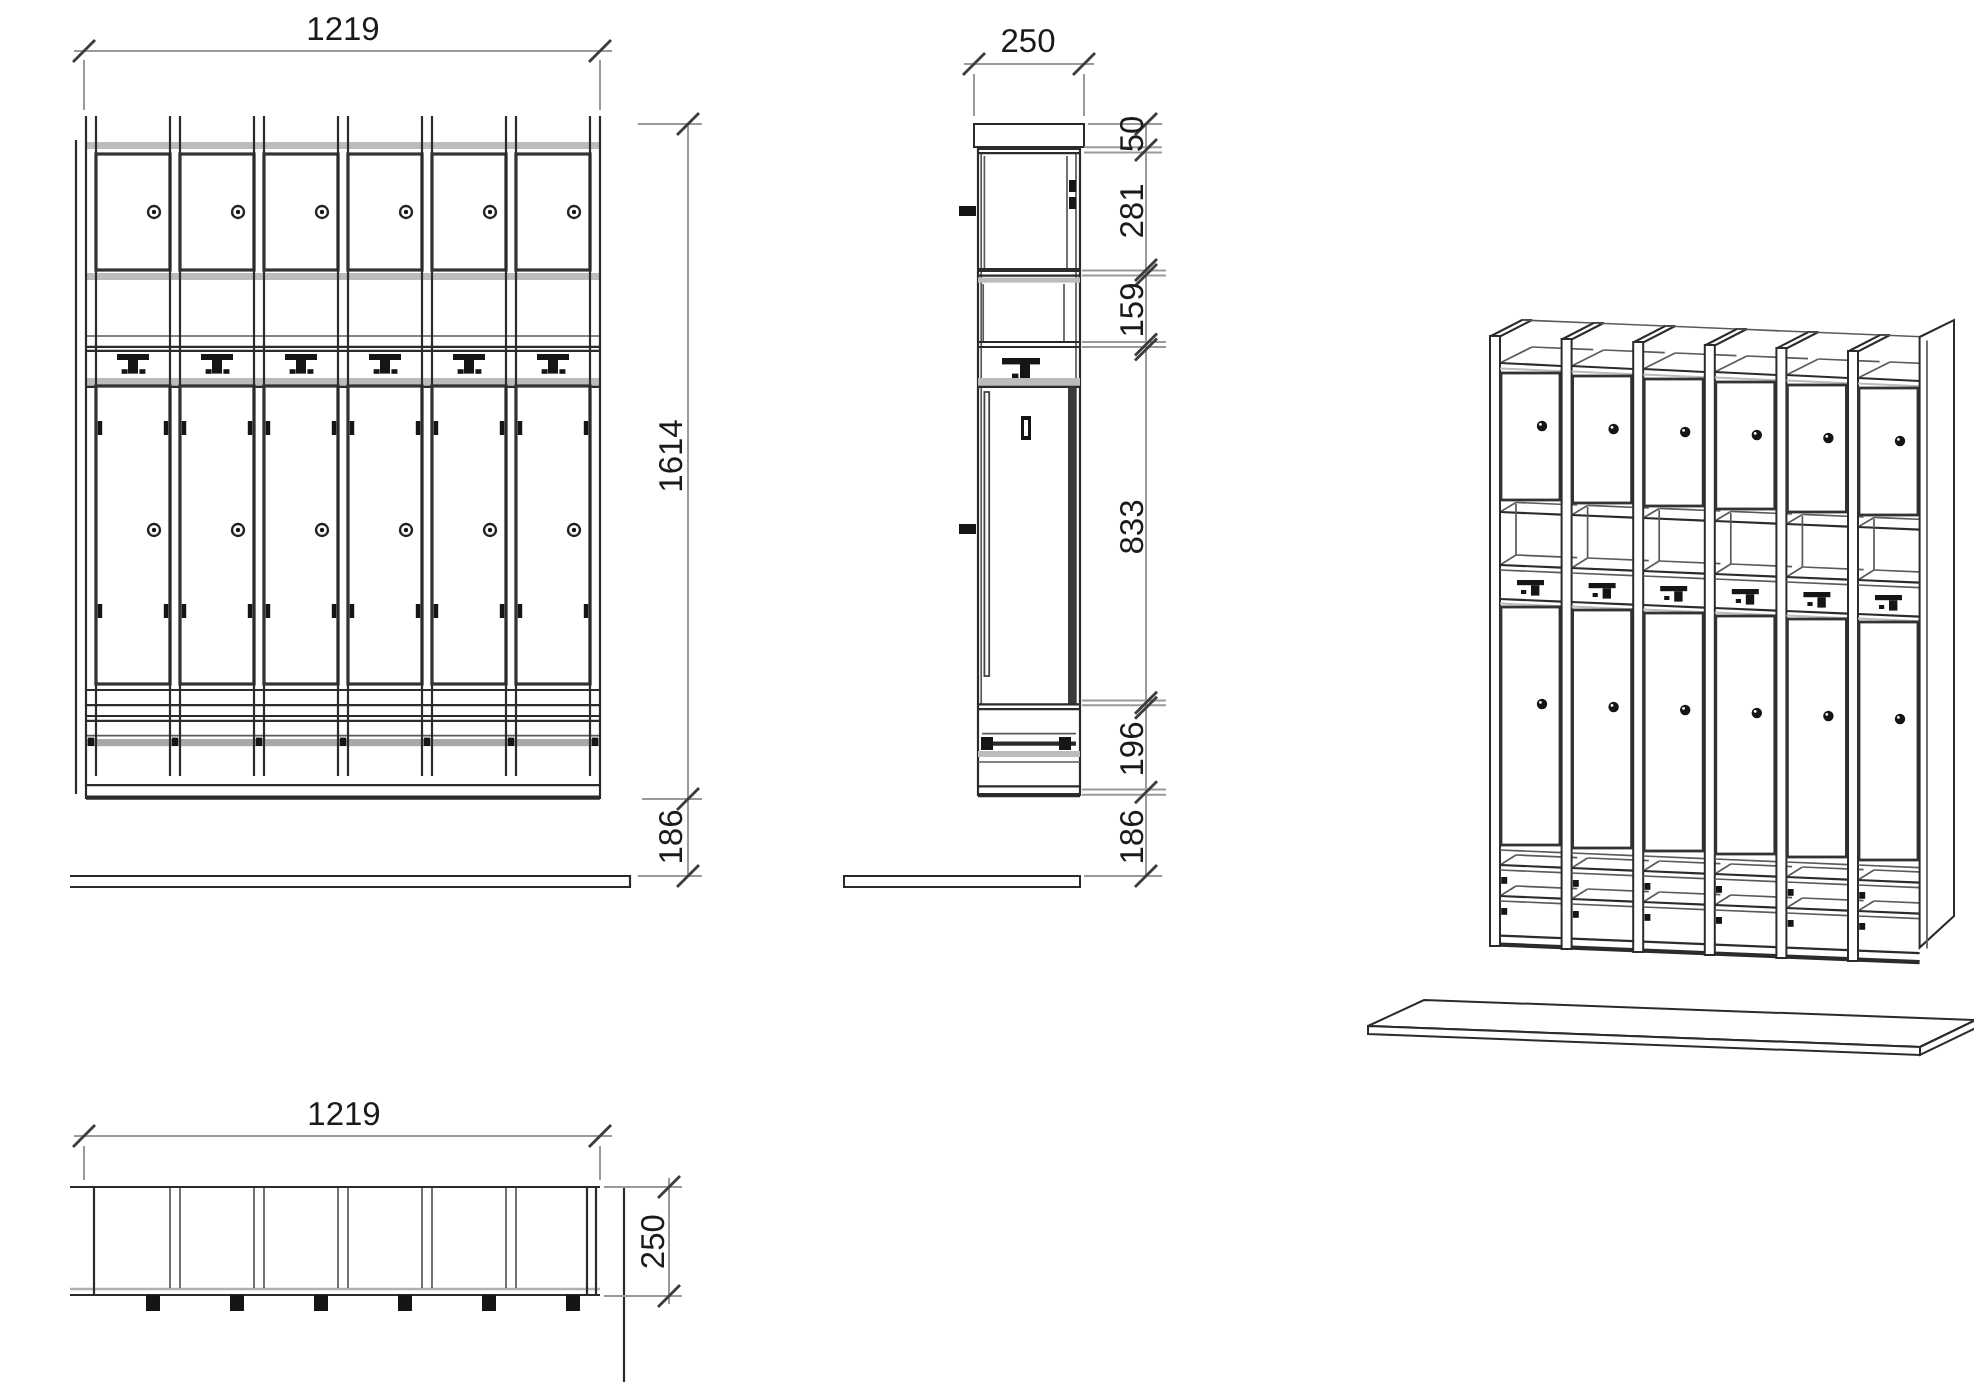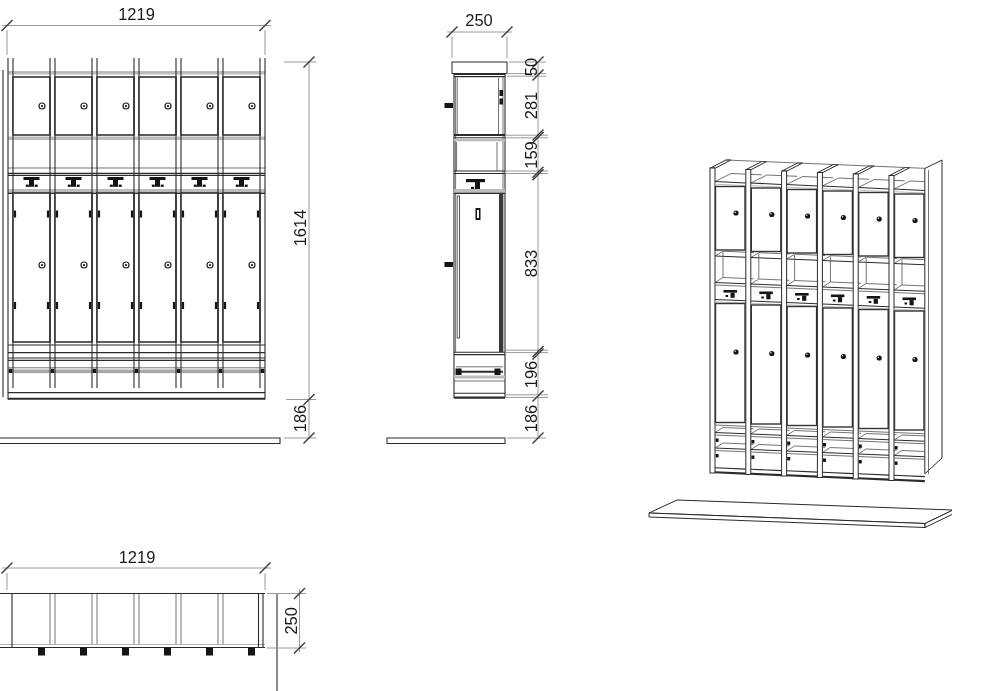--- a/index.html
+++ b/index.html
@@ -1,17 +1,17 @@
 <!DOCTYPE html>
 <html><head>
 <meta charset="utf-8">
 <style>
   html,body{margin:0;padding:0;background:#fff;}
   #canvas{position:relative;width:952px;height:691px;background:#fff;overflow:hidden;
-          font-family:"Liberation Sans", sans-serif;}
+          font-family:"Liberation Sans", sans-serif;padding-left:35px;}
   svg{display:block}
   .ln  {stroke:#2b2b2b;stroke-width:1.1;fill:none}
   .lt  {stroke:#5a5a5a;stroke-width:.85;fill:none}
   .thk {stroke:#2b2b2b;stroke-width:2.1;fill:none}
   .door{fill:#ffffff;stroke:#333333;stroke-width:1.6}
   .grayband{fill:#bcbcbc}
   .blk {fill:#151515;stroke:none}
   .dim {stroke:#9a9a9a;stroke-width:1;fill:none}
   .tick{stroke:#3c3c3c;stroke-width:1.4;fill:none}
   .txt {font-family:"Liberation Sans", sans-serif;font-size:16.5px;fill:#1a1a1a}

